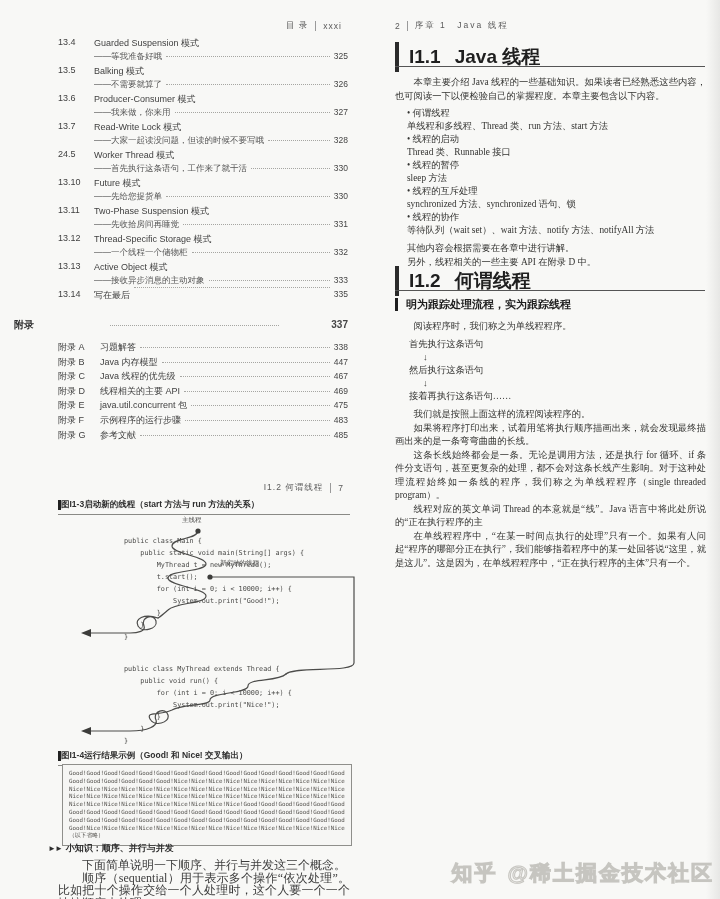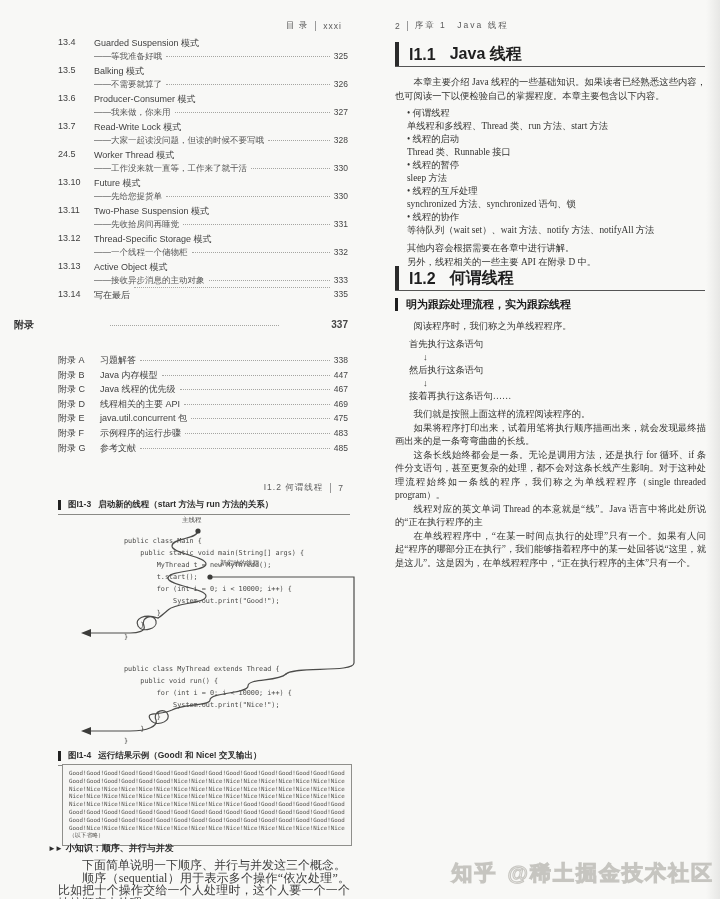--- a/index.html
+++ b/index.html
@@ -18,28 +18,28 @@
   .toc-header { top:20px; right:26px; }
   .toc-list { position:absolute; top:37px; left:58px; width:290px; }
   .toc-row { display:flex; align-items:flex-start; font-size:9px; color:#3f3f3f; height:14px; }
   .toc-num { width:36px; flex:none; }
   .toc-sub { display:flex; align-items:baseline; font-size:8.5px; color:#555; height:14px; padding-left:36px; }
   .leader { flex:1; border-bottom:1px dotted #a6a6a2; margin:0 4px; transform:translateY(-2px); min-width:10px; }
   .toc-pagenum { flex:none; color:#454545; font-size:8.5px; }
   .appendix-heading { display:flex; align-items:baseline; margin-left:-44px; margin-top:15px; font-size:10px; font-weight:bold; color:#2e2e2e;gap:48px; }
   .appendix-heading .ah-label { width:44px; flex:none; }
   .appendix-heading .toc-pagenum { font-weight:bold; font-size:10px; }
-  .appendix-list { margin-top:22px; }
+  .appendix-list { margin-top:9px; }
   .app-row { display:flex; align-items:baseline; font-size:9px; color:#3f3f3f; height:14.6px; }
   .app-label { width:42px; flex:none; }
 
   
   .p7 { position:absolute; left:0; top:478px; width:368px; height:421px;padding-left:32px; }
   .p7-header { top:4px; right:24px; }
-  .fig-cap { position:absolute; left:58px; width:292px; display:flex; align-items:center; gap:7px;
+  .fig-cap { position:absolute; left:58px; width:292px; display:flex; align-items:center; 
     border-bottom:1px solid #8a8a86; padding-bottom:3px; font-size:8.5px; font-weight:bold; color:#2e2e2e; }
   .capbar { width:3px; height:10px; background:#222; flex:none; }
   .cap1 { top:21px; } .cap2 { top:272px; }
   .fig1 { position:absolute; left:58px; top:37px; width:300px; height:233px; }
   .fig1 svg { position:absolute; left:0; top:0; }
   .code-block { position:absolute; left:66px; font-family:"DejaVu Sans Mono", monospace; font-size:6.8px; color:#4a4a48; }
   .code-block div { height:12px; line-height:12px; white-space:pre; }
   .cb1 { top:20px; } .cb2 { top:148px; }
   .fig-label { position:absolute; font-size:6.5px; color:#4a4a48; }
   .lbl-main { left:124px; top:1px; }
@@ -50,21 +50,21 @@
   .tip-head { display:flex; align-items:center; gap:4px; font-size:9px; font-weight:bold; color:#2e2e2e; }
   .tip-arrows { font-size:8px; color:#2e2e2e; letter-spacing:-1px; }
   .tip-body { margin-top:4px; padding-left:10px; }
   .tip-body p { font-family:"Liberation Serif", serif; font-size:12px; line-height:12.5px; color:#3c3c3c; text-indent:2em; text-align:justify; }
 
   
   .rp { position:absolute; left:388px; top:0; width:324px; height:899px; }
   .rp-header { top:20px; left:7px; letter-spacing:0; }
   .rp-header .chap { letter-spacing:2px; }
   .sec-head { position:absolute; left:7px; width:310px; display:flex; align-items:center; gap:14px;
-    border-left:4px solid #2b2b2b; padding:2px 0 2px 10px; font-weight:bold; font-size:16px; color:#1f1f1f; }
+    border-left:4px solid #2b2b2b; padding:2px 0 2px 10px; font-weight:bold; font-size:19px; color:#1f1f1f; }
   .sec-rule { position:absolute; left:7px; width:310px; border-bottom:1.5px solid #555; }
   .sec1 { top:42px; } .rule1 { top:66px; }
   .sec2 { top:266px; } .rule2 { top:290px; }
   .serif, .rp p { font-family:"Liberation Serif", serif; font-size:9.3px; line-height:13.5px; color:#333331; }
   .intro { position:absolute; left:7px; top:76px; width:311px; text-indent:2em; text-align:justify; }
   .bullets { position:absolute; left:19px; top:107px; width:299px; }
   .bullets div { font-family:"Liberation Serif", serif; font-size:9.3px; line-height:13px; color:#333331; white-space:nowrap; overflow:hidden; }
   .notes { position:absolute; left:19px; top:242px; width:299px; }
   .subhead { position:absolute; left:7px; top:297px; width:310px; display:flex; align-items:center; gap:8px; }
   .subbar { width:3px; height:13px; background:#1f1f1f; flex:none; }
@@ -137,21 +137,21 @@
           <span class="leader"></span>
           <span class="toc-pagenum">328</span>
         </div>
       </div>
         <div>
         <div class="toc-row">
           <span class="toc-num">24.5</span>
           <span>Worker Thread 模式</span>
         </div>
         <div class="toc-sub">
-          <span>——工作没来就一直等，工作来了就干活</span>
+          <span>——首先执行这条语句，工作来了就干活</span>
           <span class="leader"></span>
           <span class="toc-pagenum">330</span>
         </div>
       </div>
         <div>
         <div class="toc-row">
           <span class="toc-num">13.10</span>
           <span>Future 模式</span>
         </div>
         <div class="toc-sub">

